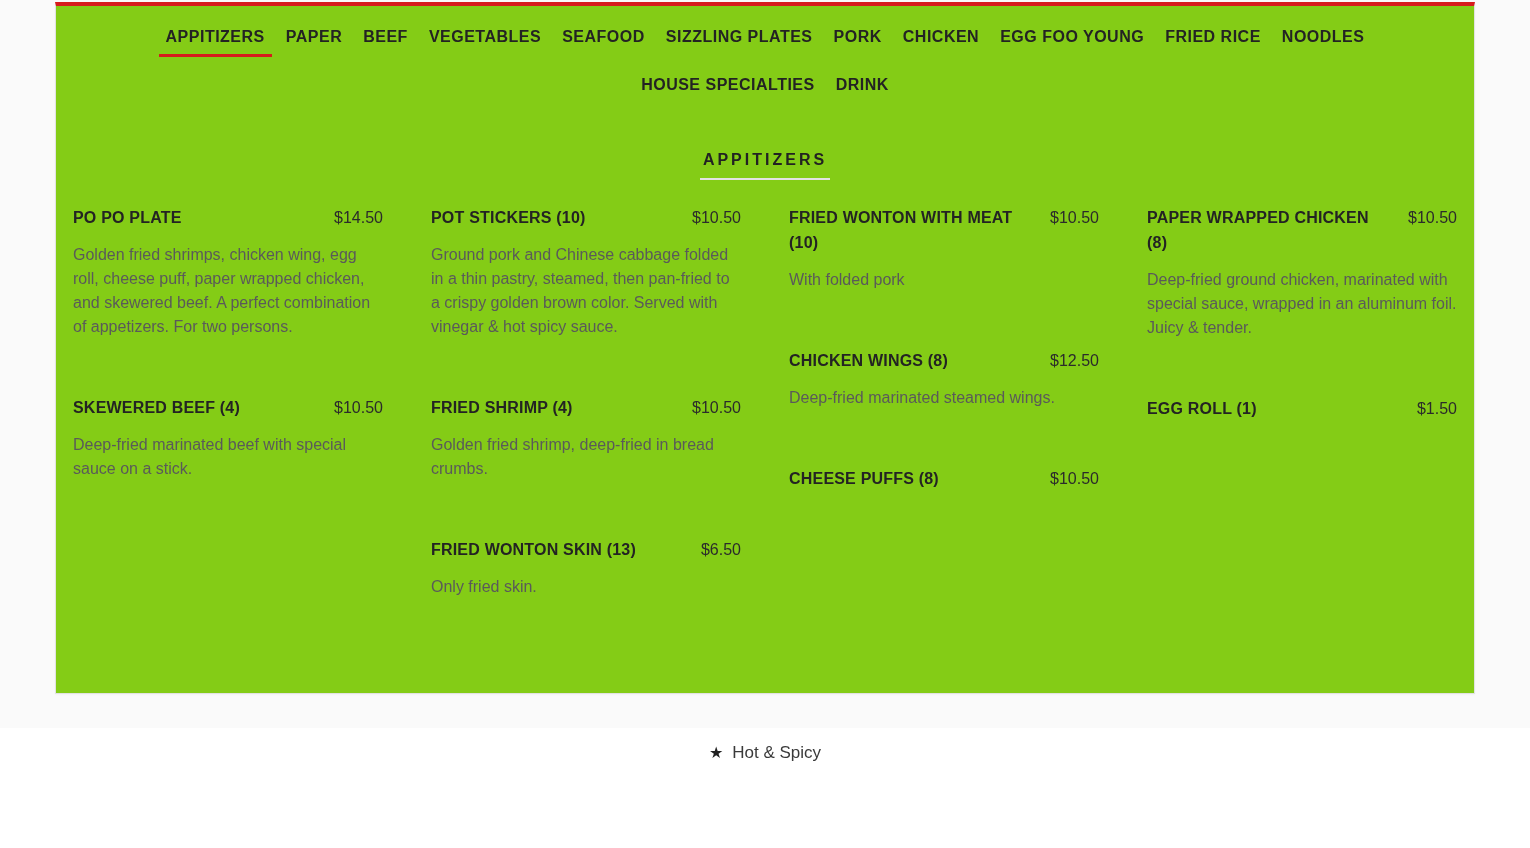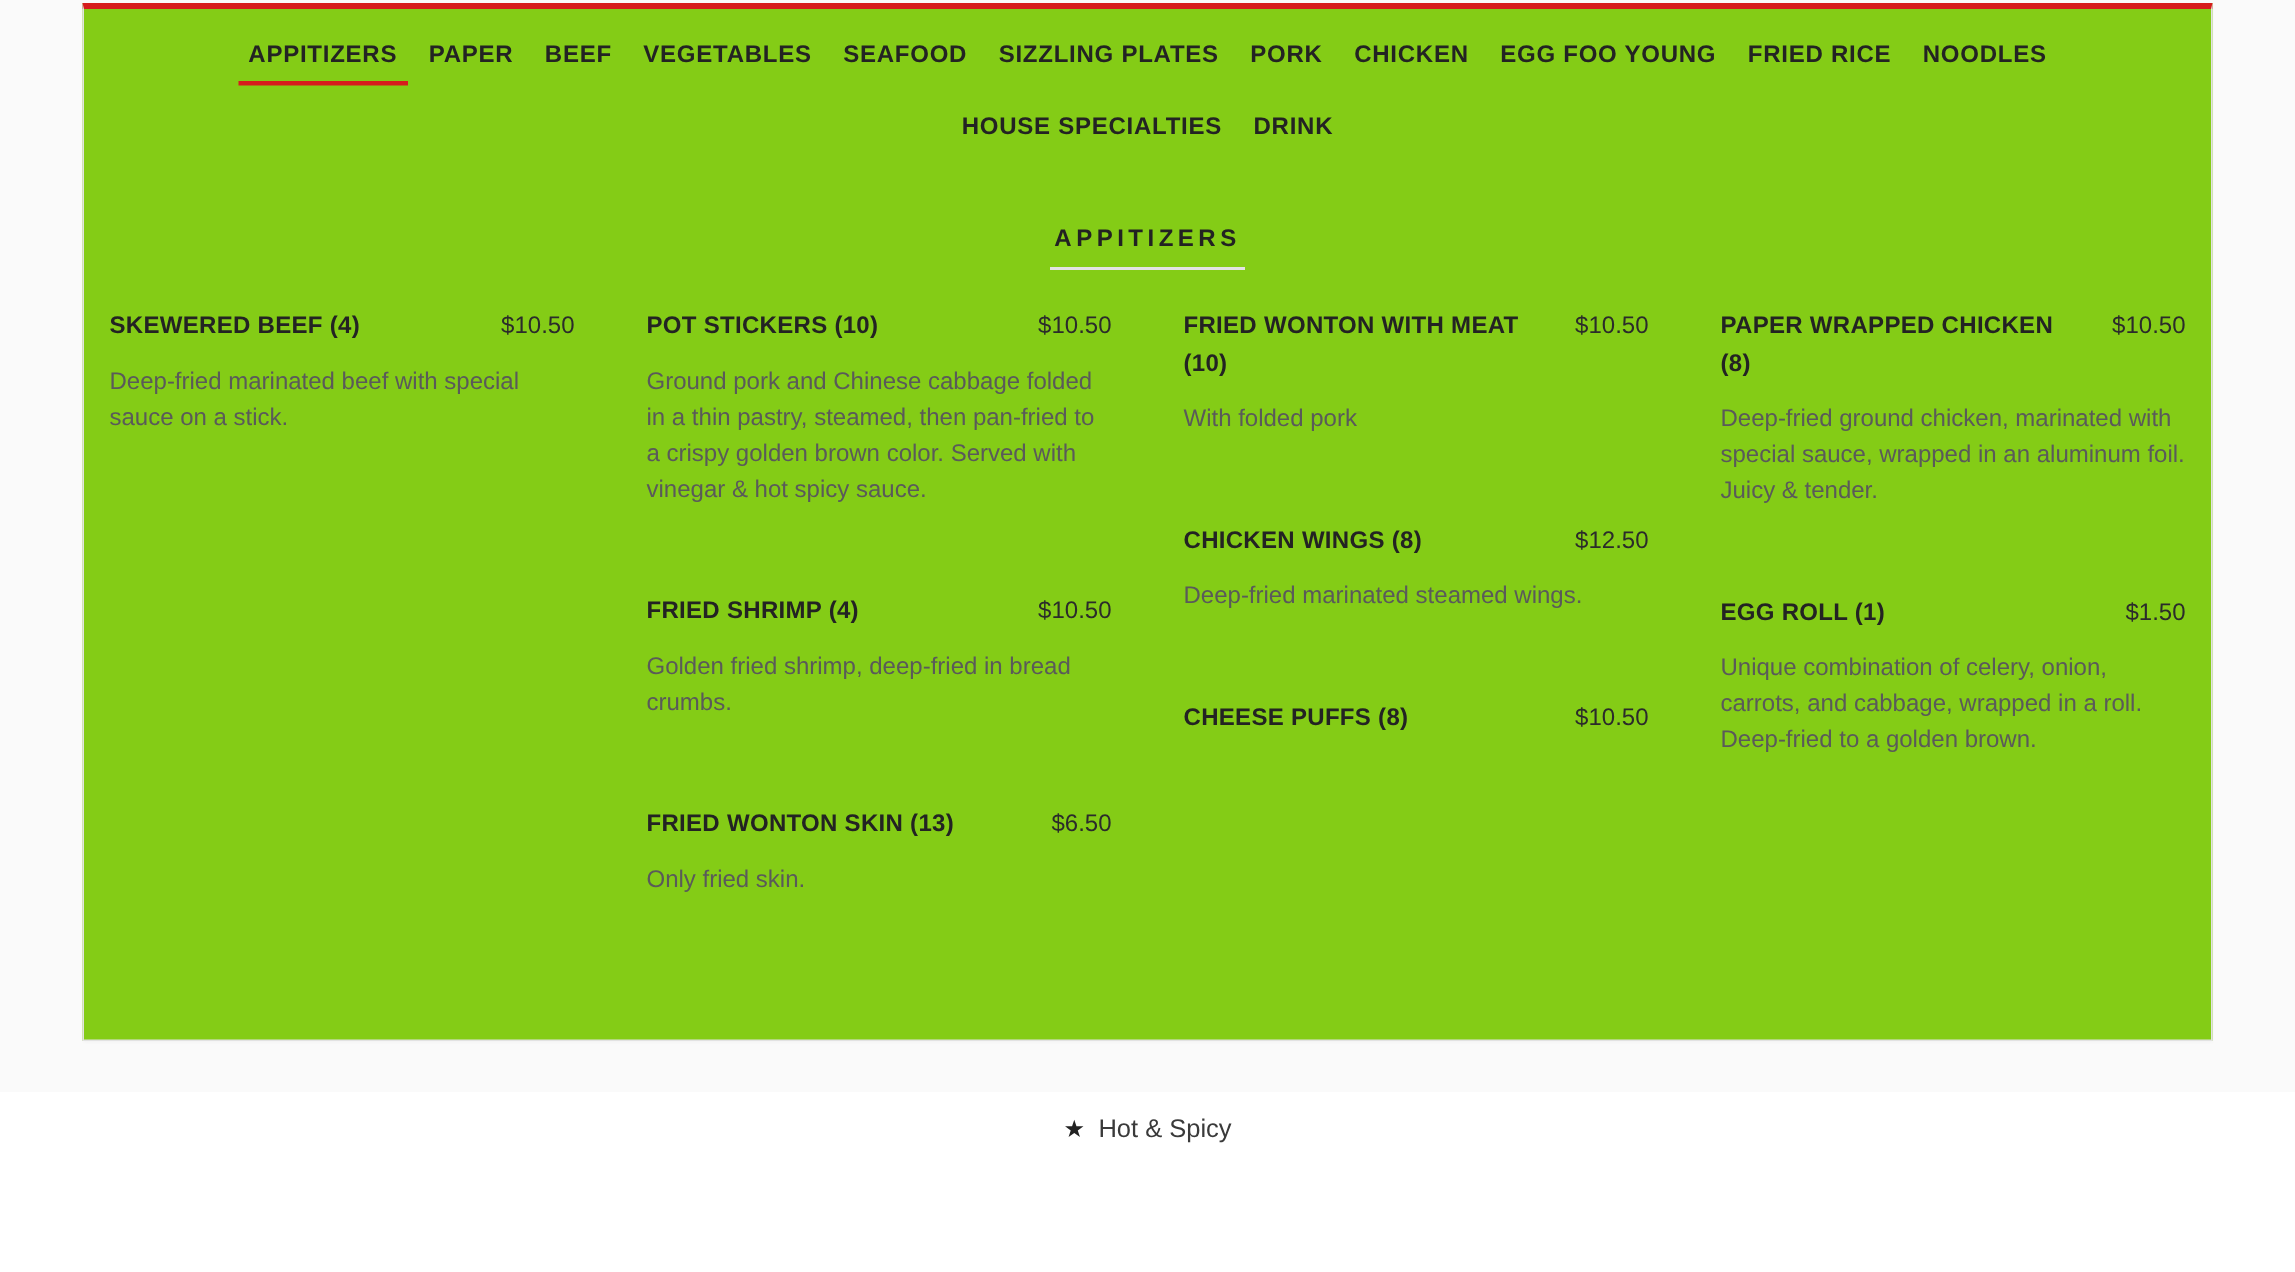--- a/index.html
+++ b/index.html
@@ -145,20 +145,27 @@
 
     <div class="section-title-wrap">
       <span class="section-title">APPITIZERS</span>
     </div>
 
     <div class="menu">
 
       <div class="menu-col">
         <div class="item">
           <div class="item-head">
+            <h4 class="item-name">PO PO PLATE</h4>
+            <span class="item-price">$14.50</span>
+          </div>
+          <p class="item-desc">Golden fried shrimps, chicken wing, egg roll, cheese puff, paper wrapped chicken, and skewered beef. A perfect combination of appetizers. For two persons.</p>
+        </div>
+        <div class="item">
+          <div class="item-head">
             <h4 class="item-name">SKEWERED BEEF (4)</h4>
             <span class="item-price">$10.50</span>
           </div>
           <p class="item-desc">Deep-fried marinated beef with special sauce on a stick.</p>
         </div>
       </div>
 
       <div class="menu-col">
         <div class="item">
           <div class="item-head">
@@ -212,21 +219,20 @@
             <h4 class="item-name">PAPER WRAPPED CHICKEN (8)</h4>
             <span class="item-price">$10.50</span>
           </div>
           <p class="item-desc">Deep-fried ground chicken, marinated with special sauce, wrapped in an aluminum foil. Juicy &amp; tender.</p>
         </div>
         <div class="item">
           <div class="item-head">
             <h4 class="item-name">EGG ROLL (1)</h4>
             <span class="item-price">$1.50</span>
           </div>
-          <p class="item-desc">Unique combination of celery, onion, carrots, and cabbage, wrapped in a roll. Deep-fried to a golden brown.</p>
         </div>
       </div>
 
     </div>
   </div>
 </div>
 
 <div class="legend">
   <span class="star">★</span><span>Hot &amp; Spicy</span>
 </div>

